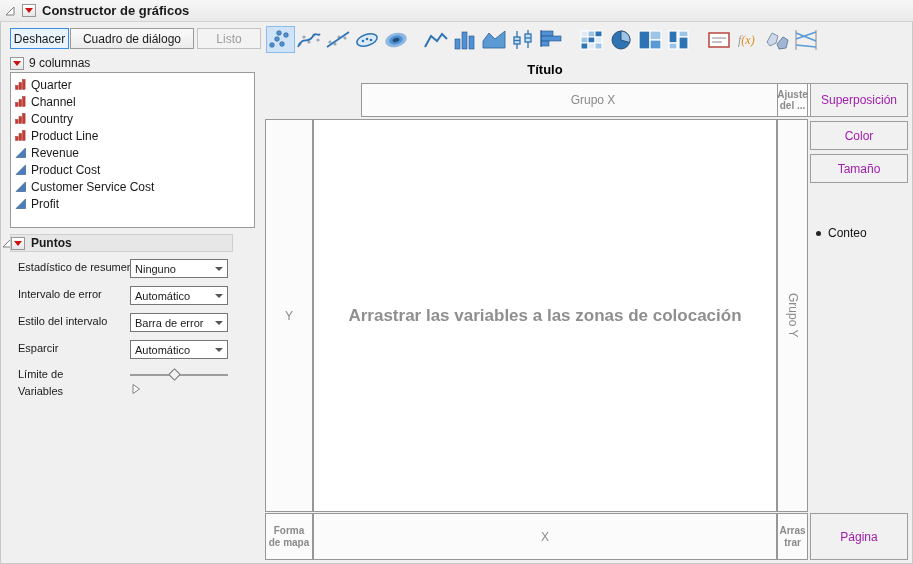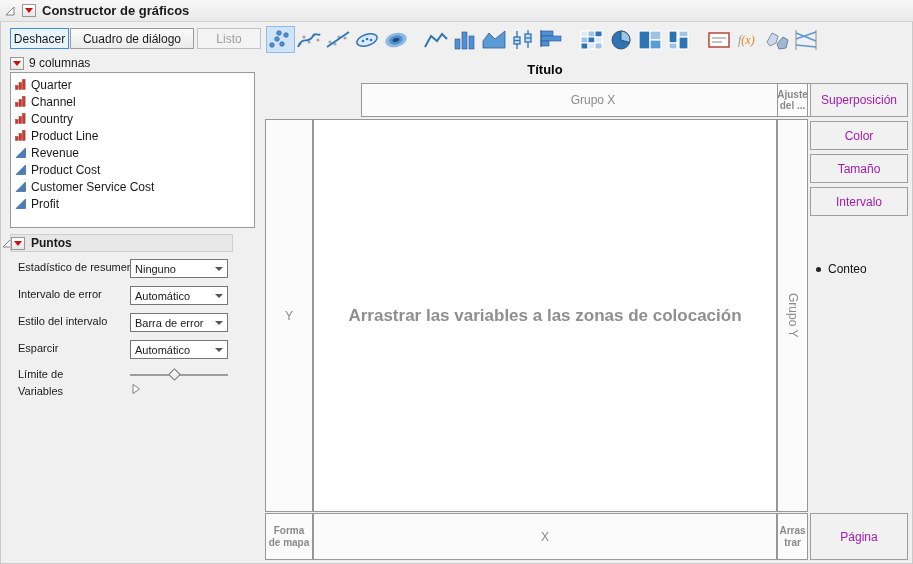--- a/index.html
+++ b/index.html
@@ -62,21 +62,21 @@
   #zone-mapshape{left:265px;top:513px;width:48px;height:47px;padding:0 2px;}
   #zone-x{left:313px;top:513px;width:464px;height:47px;}
   #zone-freq{left:777px;top:513px;width:31px;height:47px;padding:0 1px;overflow-wrap:anywhere;}
   .zone-btn{position:absolute;left:810px;width:98px;box-sizing:border-box;border:1px solid #9e9e9e;
     background:#f1f1f1;color:#a21caf;display:flex;align-items:center;justify-content:center;font-size:12px;cursor:pointer;}
   #zb-overlay{top:83px;height:34px;}
   #zb-color{top:121px;height:29px;}
   #zb-size{top:154px;height:29px;}
   #zb-interval{top:187px;height:29px;}
   #zb-page{top:513px;height:47px;}
-  #legend-item{position:absolute;left:816px;top:226px;display:flex;align-items:center;gap:7px;font-size:12px;color:#111;margin-top:36px;}
+  #legend-item{position:absolute;left:816px;top:226px;display:flex;align-items:center;gap:7px;font-size:12px;color:#111;}
   #legend-item .dot{width:5px;height:5px;border-radius:50%;background:#222;}
 </style>
 </head>
 <body>
 
 <div id="app">
 
   <div id="titlebar">
     <svg class="outline-marker" viewBox="0 0 12 12">
         <path d="M2,10 L10,10 L10,2 Z" fill="#ffffff" stroke="#808080"></path>
@@ -388,21 +388,20 @@
     <span>Grupo Y</span>
   </div>
 
   <div class="zone small-label" id="zone-mapshape">Forma de mapa</div>
   <div class="zone" id="zone-x">X</div>
   <div class="zone small-label" id="zone-freq">Arrastrar</div>
 
   <div class="zone-btn" id="zb-overlay">Superposición</div>
   <div class="zone-btn" id="zb-color">Color</div>
   <div class="zone-btn" id="zb-size">Tamaño</div>
-  <div class="zone-btn" id="zb-interval">Intervalo</div>
 
   <div id="legend-item">
     <span class="dot"></span>
     <span>Conteo</span>
   </div>
 
   <div class="zone-btn" id="zb-page">Página</div>
 
 </div>
 

